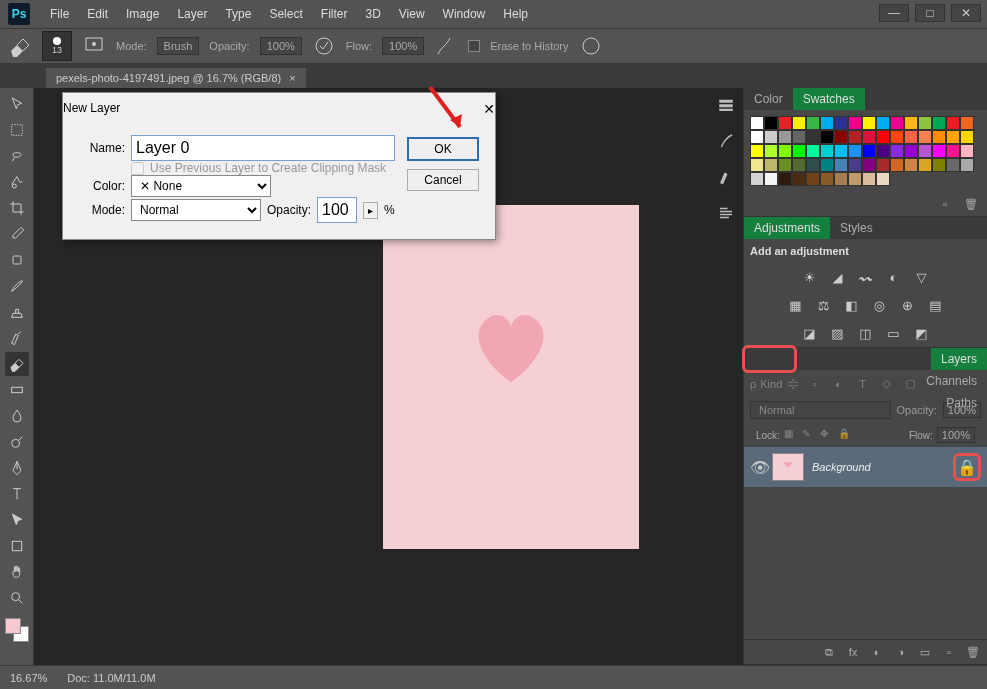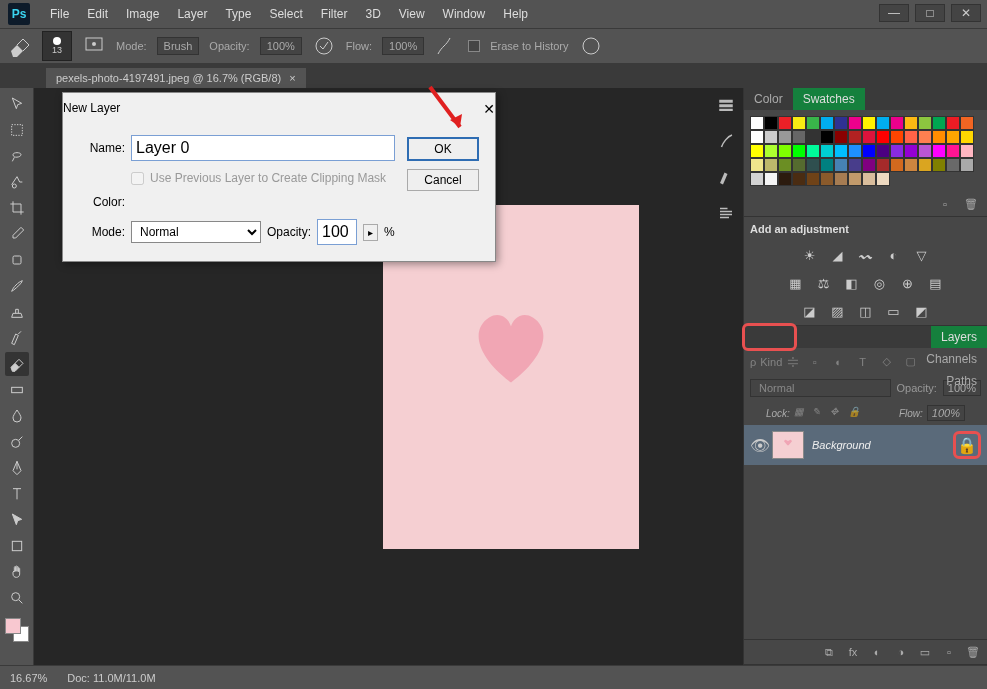--- a/index.html
+++ b/index.html
@@ -50,38 +50,38 @@
 .adj-title { color: #ddd; font-size: 11px; font-weight: bold; padding: 6px; }
 .adj-icons { display: flex; flex-wrap: wrap; gap: 8px; padding: 4px 16px; justify-content: center; }
 .adj-icon { width: 20px; height: 20px; color: #ccc; display: flex; align-items: center; justify-content: center; font-size: 13px; }
 
 .layers-panel .panel-tabs { position: relative; }
 .layers-tab-highlight { border: 3px solid #e85050; border-radius: 6px; position: absolute; top: -3px; left: -2px; width: 55px; height: 28px; pointer-events: none; }
 .layer-filters { display: flex; gap: 6px; padding: 4px 6px; align-items: center; opacity: 0.6; }
 .layer-filter-icon { width: 18px; height: 18px; color: #aaa; display: flex; align-items: center; justify-content: center; font-size: 11px; }
 .layer-row1 { display: flex; gap: 6px; padding: 4px 6px; align-items: center; color: #999; font-size: 11px; }
 .layer-select { background: #444; border: 1px solid #333; color: #888; font-size: 11px; padding: 2px 8px; flex: 1; }
-.layer-row2 { display: flex; gap: 4px; padding: 4px 22px; align-items: center; color: #aaa; font-size: 10px; font-style: italic; }
+.layer-row2 { display: flex; gap: 4px; padding: 4px 12px; align-items: center; color: #aaa; font-size: 10px; }
 .lock-icon { width: 14px; height: 14px; opacity: 0.6; }
 .layer-item { display: flex; align-items: center; gap: 8px; background: #5a6a7a; padding: 6px; position: relative; }
 .eye-icon { width: 14px; color: #ccc; }
 .layer-thumb { width: 32px; height: 28px; background: #f5cfd2; border: 1px solid #888; position: relative; }
 .layer-thumb::after { content: ""; position: absolute; top: 40%; left: 50%; width: 8px; height: 7px; background: #f0a5b5; transform: translate(-50%,-50%); clip-path: polygon(50% 100%, 0 35%, 15% 10%, 50% 30%, 85% 10%, 100% 35%); }
 .layer-name { color: #eee; font-style: italic; font-size: 11px; }
 .layer-lock-badge { position: absolute; right: 6px; width: 28px; height: 28px; border: 3px solid #e85050; border-radius: 6px; display: flex; align-items: center; justify-content: center; }
 .panel-footer { display: flex; justify-content: flex-end; gap: 8px; padding: 4px 6px; border-top: 1px solid #333; }
 .pf-icon { width: 16px; height: 16px; color: #aaa; display: flex; align-items: center; justify-content: center; font-size: 11px; }
 
 .status-bar { height: 24px; background: #535353; border-top: 1px solid #3a3a3a; display: flex; align-items: center; padding: 0 10px; gap: 20px; color: #ccc; font-size: 11px; }
 
 .dialog { position: absolute; top: 92px; left: 62px; width: 434px; background: #f0f0f0; border: 1px solid #888; box-shadow: 2px 2px 8px rgba(0,0,0,0.4); }
 .dialog-title { padding: 8px 0; font-size: 12px; display: flex; justify-content: space-between; }
 .dialog-close { cursor: pointer; font-size: 14px; }
 .dialog-body { padding: 10px 16px 16px; display: flex; gap: 12px; }
-.dialog-fields { flex: 1; display: flex; flex-direction: column; gap: 10px; font-size: 12px; }
+.dialog-fields { flex: 1; display: flex; flex-direction: column; font-size: 12px; }
 .dfield { display: flex; align-items: center; gap: 6px; }
 .dfield label { width: 46px; text-align: right; }
 .dfield input[type=text] { flex: 1; border: 1px solid #7a9fd4; padding: 3px 4px; font-size: 16px; }
 .dfield select { border: 1px solid #888; padding: 2px 4px; font-size: 12px; background: #fff; }
 .dchk { display: flex; align-items: flex-end; gap: 6px; margin-left: 52px; color: #999; font-size: 12px; }
 .dchk input { margin: 0; }
 .dialog-buttons { display: flex; flex-direction: column; gap: 8px; padding-top: 2px; }
 .dbtn { width: 72px; padding: 3px 0; font-size: 12px; background: #efefef; border: 1px solid #aaa; cursor: pointer; text-align: center; }
 .dbtn.primary { border: 2px solid #2f6db3; }
 .arrow-annotation { position: absolute; top: 82px; left: 420px; pointer-events: none; }
@@ -402,20 +402,24 @@
           <div class="swatch" style="background: rgb(237, 217, 192);"></div>
         </div>
     </div>
     <div class="panel-footer-icons">
       <div class="pf-icon">▫</div>
       <div class="pf-icon">🗑</div>
     </div>
   </div>
 
   <div class="panel">
+    <div class="panel-tabs">
+      <div class="panel-tab active">Adjustments</div>
+      <div class="panel-tab">Styles</div>
+    </div>
     <div class="adj-title">Add an adjustment</div>
     <div class="adj-icons">
       <div class="adj-icon">☀</div>
       <div class="adj-icon">◢</div>
       <div class="adj-icon">〰</div>
       <div class="adj-icon">◐</div>
       <div class="adj-icon">▽</div>
     </div>
     <div class="adj-icons">
       <div class="adj-icon">▦</div>
@@ -501,20 +505,21 @@
       <div class="dfield">
         <label>Name:</label>
         <input type="text" value="Layer 0" style="">
       </div>
       <div class="dchk">
         <input type="checkbox" disabled="" style="">
         <span>Use Previous Layer to Create Clipping Mask</span>
       </div>
       <div class="dfield">
         <label>Color:</label>
+        <select style="width:140px;"><option>✕ None</option></select>
       </div>
       <div class="dfield">
         <label>Mode:</label>
         <select style="width:130px;"><option>Normal</option></select>
         <span>Opacity:</span>
         <input type="text" style="width: 40px; flex: 0 0 auto;" value="100">
         <span style="border:1px solid #aaa;padding:2px 4px;font-size:10px;">▸</span>
         <span>%</span>
       </div>
     </div>

